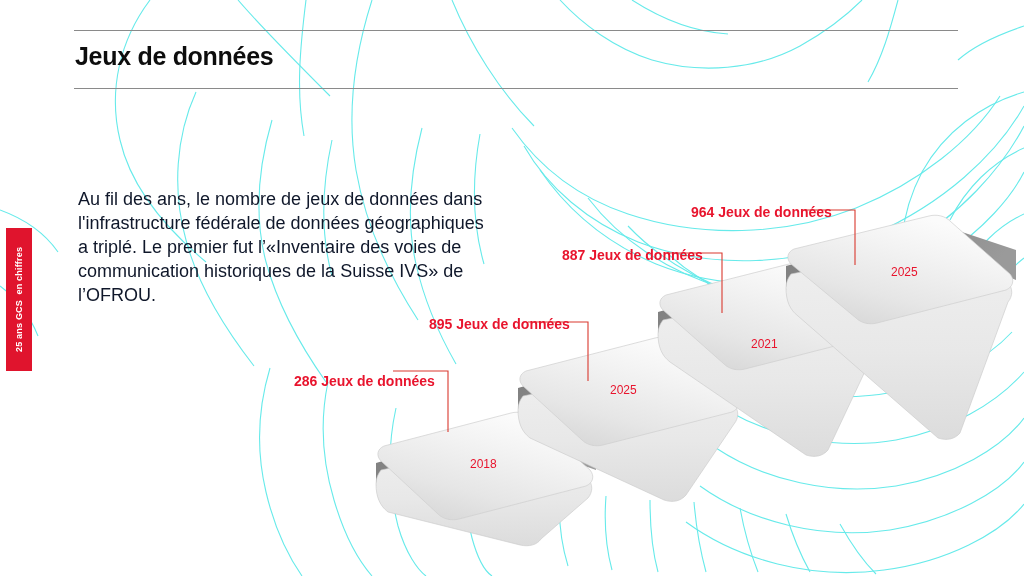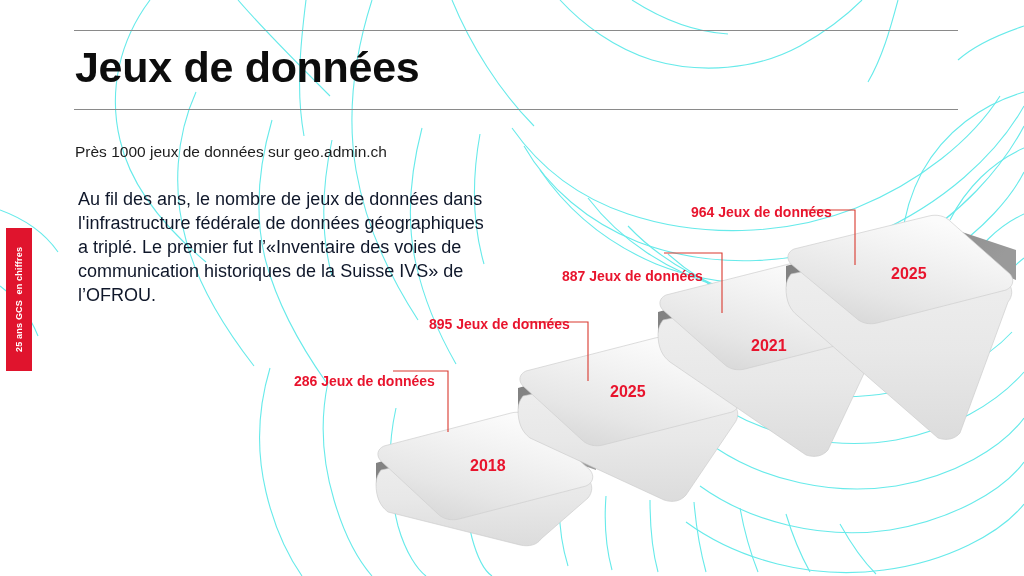--- a/index.html
+++ b/index.html
@@ -81,21 +81,21 @@
     top: 30px;
     width: 884px;
     z-index: 5;
   }
   .rule {
     height: 1px;
     background: #8a8a8a;
     width: 100%;
   }
   #page-title {
-    font-size: 43px;
+    font-size: 25px;
     font-weight: bold;
     color: #0d0d0d;
     letter-spacing: -0.3px;
     margin: 11px 0 0 1px;
     line-height: 1.18;
   }
   #rule-bottom-wrap { margin-top: 16px; }
 
   
   #lead-text {
@@ -122,22 +122,22 @@
   
   #staircase {
     position: absolute;
     left: 0; top: 0;
     width: 1024px; height: 576px;
     z-index: 2;
     pointer-events: none;
   }
   .year-label {
     position: absolute;
-    font-size: 16px;
-    font-weight: bold;
+    font-size: 12px;
+    font-weight: normal;
     color: #e8142d;
     z-index: 3;
     white-space: nowrap;
   }
 
   
   .callout-text {
     position: absolute;
     font-size: 14px;
     font-weight: bold;
@@ -226,21 +226,20 @@
   </div>
 
   <div id="header">
     <div class="rule"></div>
     <h1 id="page-title">Jeux de données</h1>
     <div id="rule-bottom-wrap">
       <div class="rule"></div>
     </div>
   </div>
 
-  <div id="lead-text">Près 1000 jeux de données sur geo.admin.ch</div>
 
   <div id="highlight-text">Au fil des ans, le nombre de jeux de données dans l'infrastructure fédérale de données géographiques a triplé. Le premier fut l’«Inventaire des voies de communication historiques de la Suisse IVS» de l’OFROU.</div>
 
   <svg id="staircase" viewBox="0 0 1024 576" xmlns="http://www.w3.org/2000/svg">
     <defs>
       <linearGradient id="topGrad" x1="0" y1="1" x2="0.55" y2="0">
         <stop offset="0%" stop-color="#d2d2d2"></stop>
         <stop offset="38%" stop-color="#e6e6e6"></stop>
         <stop offset="75%" stop-color="#f3f3f3"></stop>
         <stop offset="100%" stop-color="#fbfbfb"></stop>
@@ -326,16 +325,16 @@
     <g stroke="#d9392f" stroke-width="1.1" fill="none">
       <path d="M393,371 L448,371 L448,432"></path>
       <path d="M528,322 L588,322 L588,381"></path>
       <path d="M664,253 L722,253 L722,313"></path>
       <path d="M801,210 L855,210 L855,265"></path>
     </g>
   </svg>
 
   <div class="callout-text" style="left:294px; top:365px;margin-top:8px;">286 Jeux de données</div>
   <div class="callout-text" style="left:429px; top:316px;">895 Jeux de données</div>
-  <div class="callout-text" style="left:562px; top:247px;margin-top:21px;">887 Jeux de données</div>
+  <div class="callout-text" style="left:562px; top:247px;">887 Jeux de données</div>
   <div class="callout-text" style="left:691px; top:204px;">964 Jeux de données</div>
 
 </div>
 
 </body></html>

